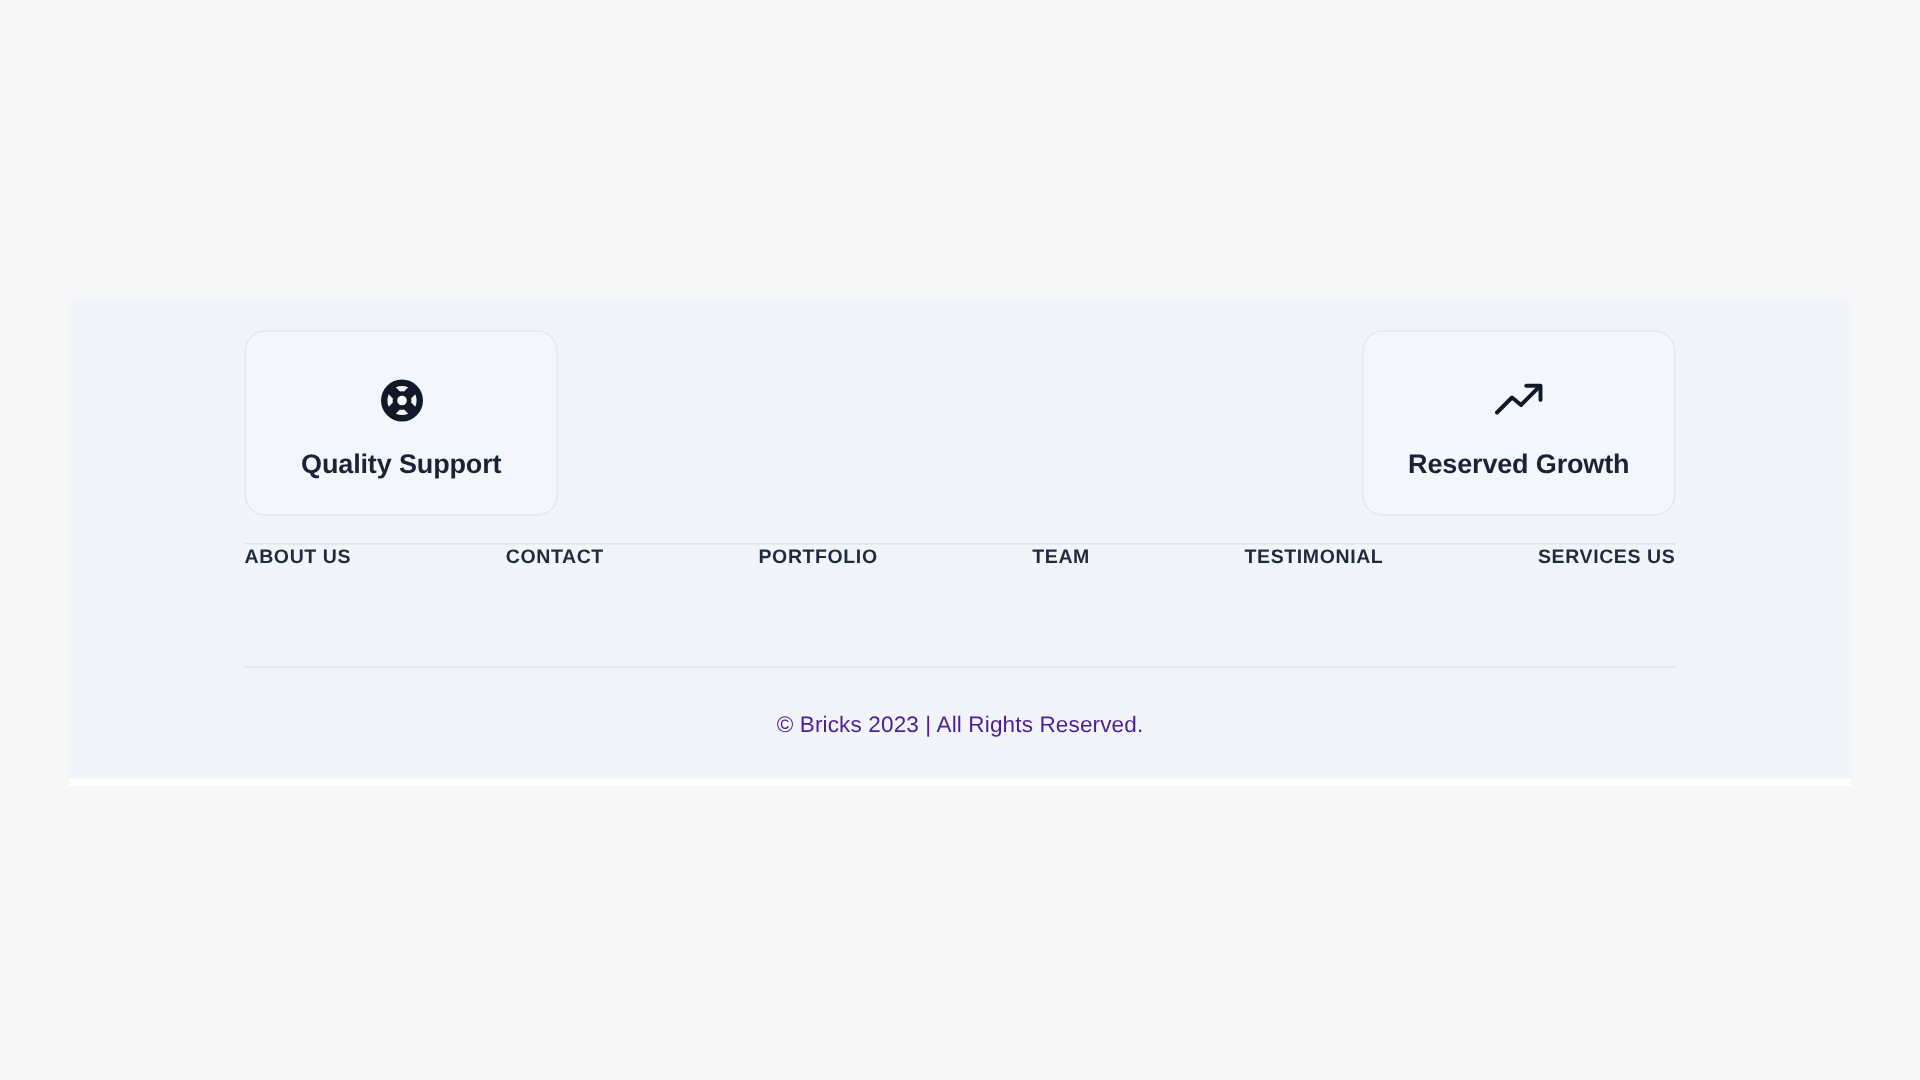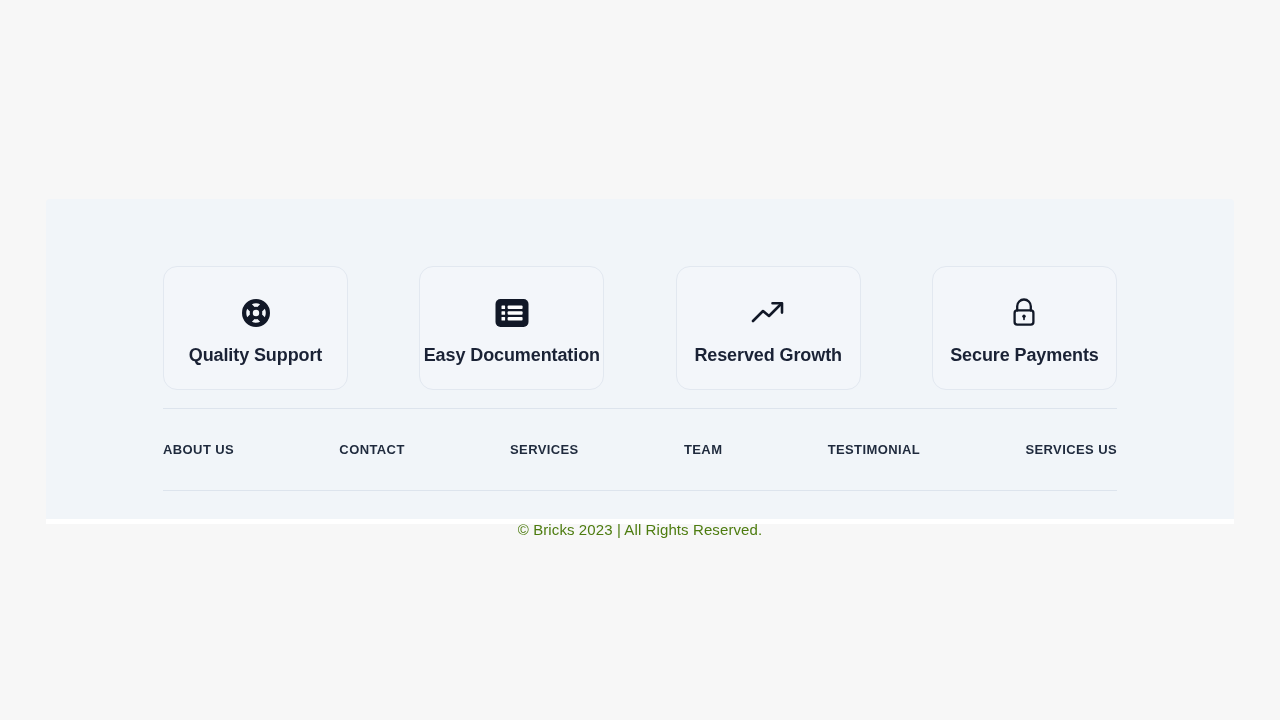--- a/index.html
+++ b/index.html
@@ -52,30 +52,29 @@
     height: 100%;
   }
 
   
   .cards {
     display: flex;
     justify-content: space-between;
     padding-top: 21px;
   }
   .card {
-    width: 185px;
+    width: 209px;
     height: 124px;
     background: #f3f6fa;
     border: 1px solid #e2e8f0;
     border-radius: 14px;
     display: flex;
     flex-direction: column;
     align-items: center;
     justify-content: center;
-    margin-top: 46px;
   }
   .card-icon {
     height: 40px;
     display: flex;
     align-items: center;
     justify-content: center;
     margin-bottom: 13px;
   }
   .card-title {
     font-size: 18px;
@@ -91,42 +90,42 @@
     background: #dde4ed;
     width: 100%;
   }
   .divider-top { margin-top: 18px; }
   .divider-bottom { margin-top: 0; }
 
   
   .footer-nav {
     display: flex;
     justify-content: space-between;
-    align-items: center;
+    align-items: flex-start;
     height: 81px;
   }
   .nav-link {
     font-size: 13px;
     font-weight: bold;
     color: #1f2a3d;
     letter-spacing: 0.4px;
     text-decoration: none;
     white-space: nowrap;
   }
 
   
   .copyright-row {
     height: 77px;
     display: flex;
     align-items: center;
     justify-content: center;
   }
   .copyright-text {
     font-size: 15px;
-    color: #4d7c0f;
+    color: #4c1d95;
     letter-spacing: 0.1px;
   }
 
   svg { display: block; }
 </style>
 </head>
 <body>
 
 <div class="page">
 
@@ -137,65 +136,40 @@
 
         <div class="card">
           <span class="card-icon">
             <svg width="32" height="32" viewBox="0 0 24 24" fill="#111827" aria-hidden="true">
               <path d="M12 1.5A10.5 10.5 0 1 0 22.5 12 10.51 10.51 0 0 0 12 1.5Zm0 3.2a7.3 7.3 0 0 1 3.1.69l-2.06 2.06a4.4 4.4 0 0 0-2.08 0L8.9 5.39A7.3 7.3 0 0 1 12 4.7Zm-7.3 7.3a7.3 7.3 0 0 1 .69-3.1l2.06 2.06a4.4 4.4 0 0 0 0 2.08L5.39 15.1A7.3 7.3 0 0 1 4.7 12Zm7.3 7.3a7.3 7.3 0 0 1-3.1-.69l2.06-2.06a4.4 4.4 0 0 0 2.08 0l2.06 2.06a7.3 7.3 0 0 1-3.1.69Zm0-4.9A2.4 2.4 0 1 1 14.4 12 2.4 2.4 0 0 1 12 14.4Zm6.61.7-2.06-2.06a4.4 4.4 0 0 0 0-2.08l2.06-2.06a7.28 7.28 0 0 1 0 6.2Z"></path>
             </svg>
           </span>
           <span class="card-title">Quality Support</span>
         </div>
 
-        <div class="card">
-          <span class="card-icon">
-            <svg width="40" height="32" viewBox="0 0 40 32" aria-hidden="true">
-              <rect x="3.5" y="2" width="33" height="28" rx="5" fill="#111827"></rect>
-              <rect x="9.5" y="8.5" width="3.6" height="3.6" rx="0.6" fill="#ffffff"></rect>
-              <rect x="9.5" y="14.2" width="3.6" height="3.6" rx="0.6" fill="#ffffff"></rect>
-              <rect x="9.5" y="19.9" width="3.6" height="3.6" rx="0.6" fill="#ffffff"></rect>
-              <rect x="15.6" y="8.5" width="15" height="3.6" rx="1" fill="#ffffff"></rect>
-              <rect x="15.6" y="14.2" width="15" height="3.6" rx="1" fill="#ffffff"></rect>
-              <rect x="15.6" y="19.9" width="15" height="3.6" rx="1" fill="#ffffff"></rect>
-            </svg>
-          </span>
-          <span class="card-title">Easy Documentation</span>
-        </div>
 
         <div class="card">
           <span class="card-icon">
             <svg width="38" height="30" viewBox="0 0 38 30" aria-hidden="true">
               <polyline points="4,23 14,13 20,18 32,6" fill="none" stroke="#111827" stroke-width="2.6" stroke-linecap="round" stroke-linejoin="round"></polyline>
               <polyline points="23.5,5.2 33,5.2 33,14.6" fill="none" stroke="#111827" stroke-width="2.6" stroke-linecap="round" stroke-linejoin="round"></polyline>
             </svg>
           </span>
           <span class="card-title">Reserved Growth</span>
         </div>
 
-        <div class="card">
-          <span class="card-icon">
-            <svg width="32" height="34" viewBox="0 0 32 34" aria-hidden="true">
-              <path d="M9.2 14.5v-4.2a6.8 6.8 0 0 1 13.6 0v4.2" fill="none" stroke="#111827" stroke-width="2.3" stroke-linecap="round"></path>
-              <rect x="6.6" y="14.3" width="18.8" height="14.4" rx="2.6" fill="none" stroke="#111827" stroke-width="2.3"></rect>
-              <circle cx="16" cy="20.2" r="1.7" fill="#111827"></circle>
-              <rect x="15.15" y="20.2" width="1.7" height="4" rx="0.85" fill="#111827"></rect>
-            </svg>
-          </span>
-          <span class="card-title">Secure Payments</span>
-        </div>
 
       </div>
 
       <div class="divider divider-top"></div>
 
       <nav class="footer-nav">
         <a class="nav-link" href="#">ABOUT US</a>
         <a class="nav-link" href="#">CONTACT</a>
-        <a class="nav-link" href="#">SERVICES</a>
+        <a class="nav-link" href="#">PORTFOLIO</a>
         <a class="nav-link" href="#">TEAM</a>
         <a class="nav-link" href="#">TESTIMONIAL</a>
         <a class="nav-link" href="#">SERVICES US</a>
       </nav>
 
       <div class="divider divider-bottom"></div>
 
       <div class="copyright-row">
         <span class="copyright-text">© Bricks 2023 | All Rights Reserved.</span>
       </div>

